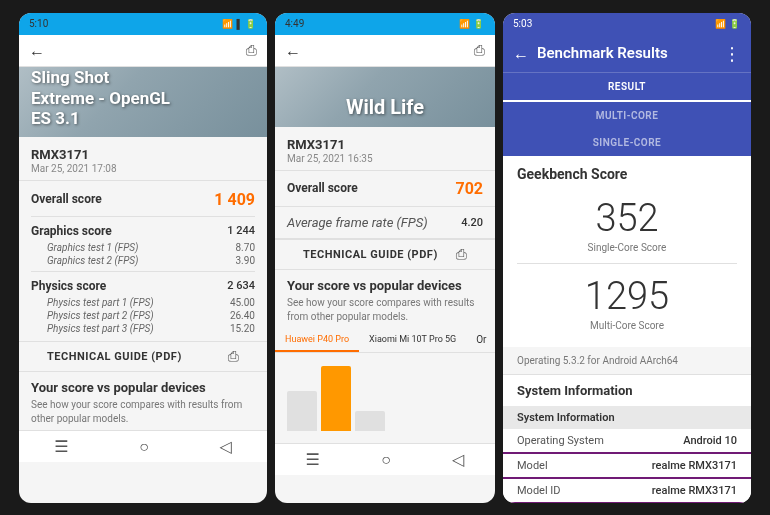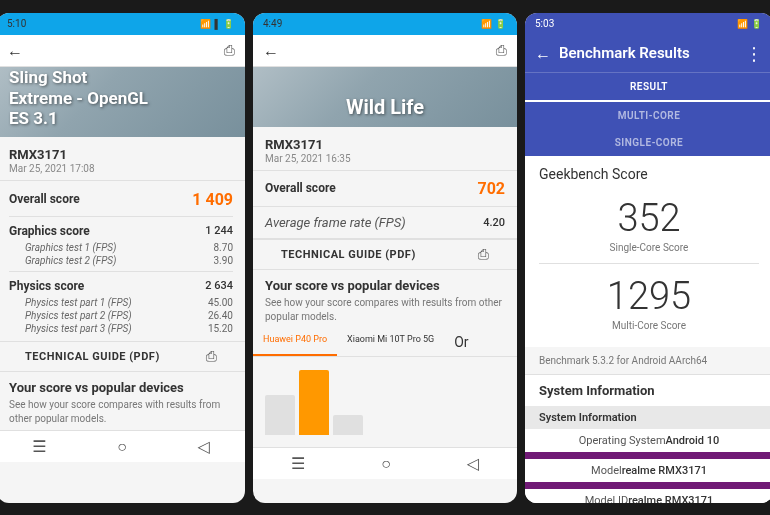--- a/index.html
+++ b/index.html
@@ -17,21 +17,21 @@
     }
 
     .phone-frame {
       background: #f5f5f5;
       border-radius: 12px;
       overflow: hidden;
       flex-shrink: 0;
     }
 
     .phone1 { width: 248px; height: 490px; }
-    .phone2 { width: 264px; height: 490px; }
+    .phone2 { width: 220px; height: 490px; }
     .phone3 { width: 248px; height: 490px; }
 
     
     .status-bar {
       background: #0ea5e9;
       height: 22px;
       display: flex;
       align-items: center;
       justify-content: space-between;
       padding: 0 10px;
@@ -215,21 +215,21 @@
     }
     .chart-bar {
       width: 30px;
       background: #e0e0e0;
       border-radius: 2px 2px 0 0;
     }
     .chart-bar.accent { background: #ff9800; }
 
     
     .geekbench-section { padding: 10px 14px; }
-    .geekbench-title { font-size: 14px; font-weight: 400; color: #333; margin-bottom: 8px; }
+    .geekbench-title { font-size: 14px; font-weight: 700; color: #333; margin-bottom: 8px; }
     .geekbench-score {
       text-align: center;
       padding: 6px 0;
     }
     .big-score { font-size: 38px; font-weight: 300; color: #333; }
     .score-type { font-size: 10px; color: #777; margin-top: 2px; }
 
     .score-separator { height: 1px; background: #e0e0e0; margin: 4px 0; }
 
     .geekbench-note { font-size: 10px; color: #777; padding: 4px 14px; }
@@ -244,23 +244,23 @@
     }
     .info-header-row {
       background: #e8e8e8;
       padding: 5px 14px;
       font-size: 11px;
       font-weight: 600;
       color: #333;
     }
     .info-row {
       display: flex;
-      justify-content: center;
+      justify-content: space-between;
       padding: 5px 14px;
-      border-bottom: 7px solid #701a75;
+      border-bottom: 2px solid #701a75;
     }
     .info-key { font-size: 11px; color: #555; }
     .info-val { font-size: 11px; color: #333; font-weight: 500; }
   </style>
 </head>
 <body>
 
 <div class="phone-frame phone1">
 
   <div class="status-bar">
@@ -383,21 +383,21 @@
   </div>
 
   <div class="popular-section">
     <div class="popular-title">Your score vs popular devices</div>
     <div class="popular-desc">See how your score compares with results from other popular models.</div>
   </div>
 
   <div class="device-tabs">
     <div class="device-tab active" style="font-size:9px; color:#ff6d00; border-bottom:2px solid #ff6d00;">Huawei P40 Pro</div>
     <div class="device-tab" style="font-size:9px;">Xiaomi Mi 10T Pro 5G</div>
-    <div class="device-tab" style="font-size:14px;">Or</div>
+    <div class="device-tab" style="font-size:10px;">Or</div>
   </div>
 
   <div class="chart-area">
     <div class="chart-bar-container">
       <div class="chart-bar" style="height:40px;"></div>
       <div class="chart-bar accent" style="height:65px;"></div>
       <div class="chart-bar" style="height:20px;"></div>
     </div>
   </div>
 
@@ -441,21 +441,21 @@
       </div>
 
       <div class="score-separator"></div>
 
       <div class="geekbench-score">
         <div class="big-score">1295</div>
         <div class="score-type">Multi-Core Score</div>
       </div>
     </div>
 
-    <div class="geekbench-note">Benchmark 5.3.2 for Android AArch64</div>
+    <div class="geekbench-note">Operating 5.3.2 for Android AArch64</div>
 
     <div class="system-info-section" style="background:#fff;">
       <div class="system-info-header">System Information</div>
 
       <div class="info-header-row">
         <span>System Information</span>
       </div>
 
       <div class="info-row">
         <span class="info-key">Operating System</span>

